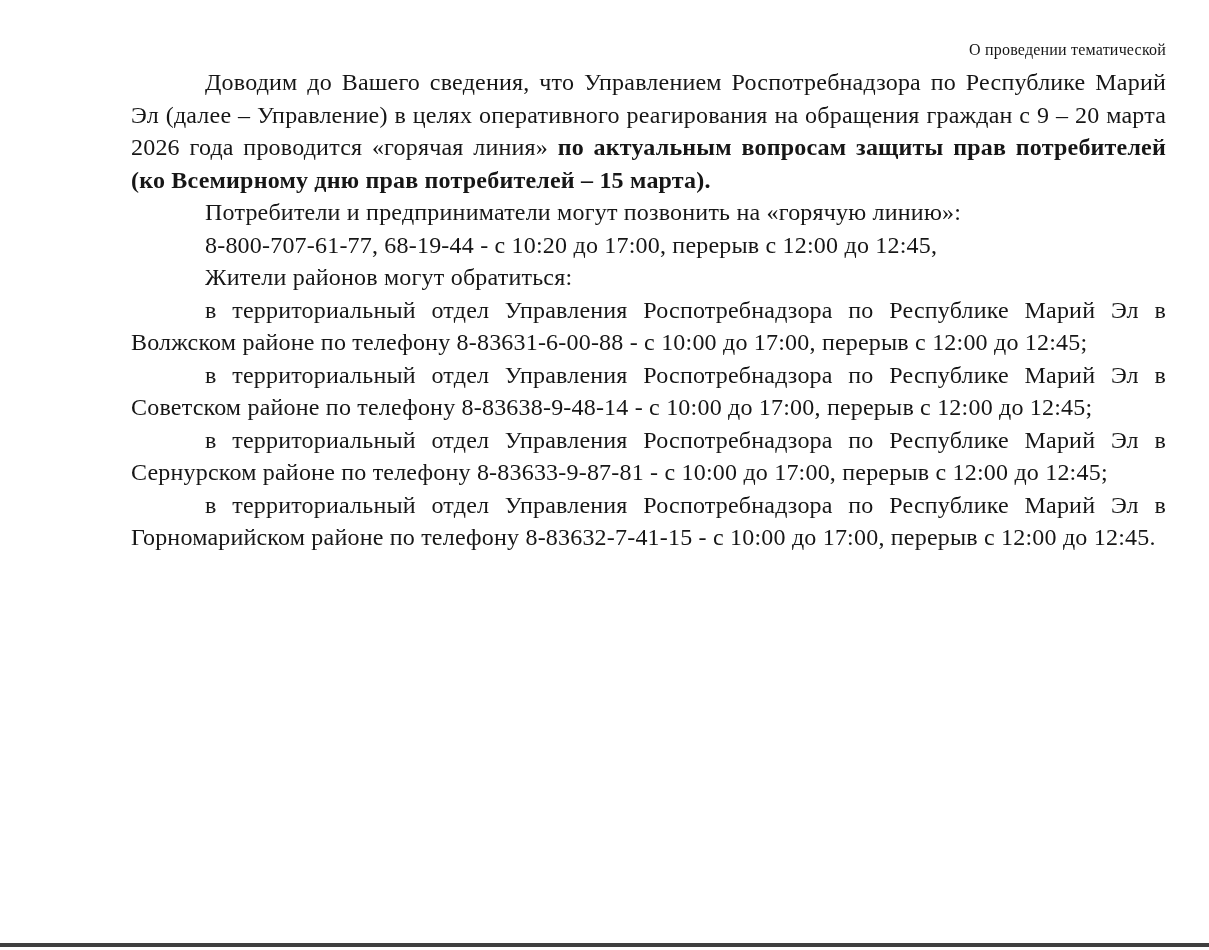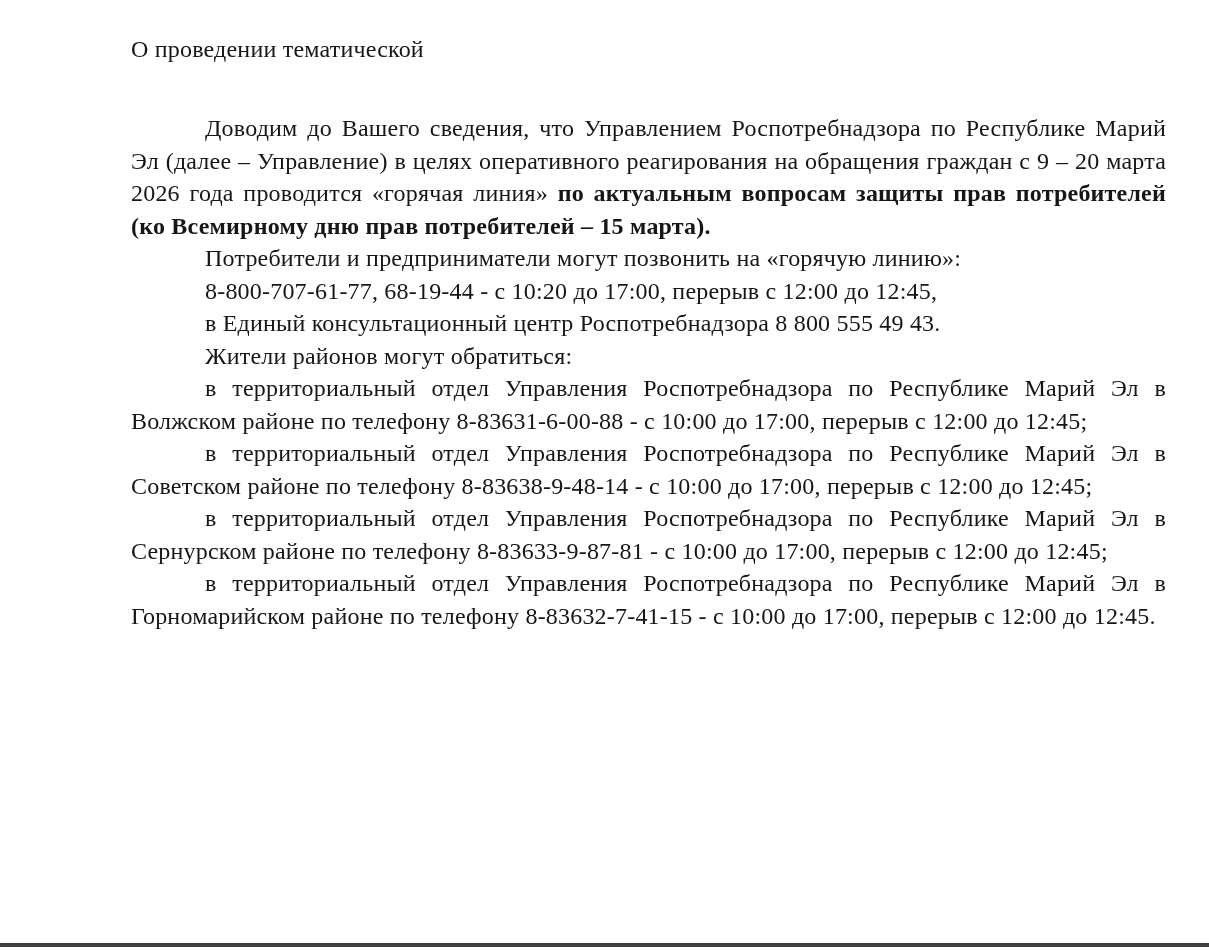--- a/index.html
+++ b/index.html
@@ -16,27 +16,26 @@
     font-family: "Liberation Serif", "DejaVu Serif", serif;
     color: #161616;
   }
   .content {
     position: absolute;
     left: 131px;
     top: 33px;
     width: 1035px;
   }
   .doc-title {
-    font-size: 24px;
+    font-size: 16px;
     line-height: 33px;
-    text-align: left;
+    text-align: right;
     letter-spacing: 0.2px;
   }
   .doc-body {
-    margin-top: 46px;
   }
   .para {
     margin: 0;
     font-size: 24px;
     line-height: 32.5px;
     text-align: justify;
     text-indent: 74px;
     letter-spacing: 0.2px;
   }
   .para .bold {
@@ -56,21 +55,20 @@
 
 <div class="page">
   <div class="content">
     <div class="doc-title">
       <div>О проведении тематической</div>
     </div>
     <div class="doc-body">
         <p class="para"><span>Доводим до Вашего сведения, что Управлением Роспотребнадзора по Республике Марий Эл (далее – Управление) в целях оперативного реагирования на обращения граждан с 9 – 20 марта 2026 года проводится «горячая линия» </span><span class="bold">по актуальным вопросам защиты прав потребителей (ко Всемирному дню прав потребителей – 15 марта).</span></p>
         <p class="para"><span>Потребители и предприниматели могут позвонить на «горячую линию»:</span></p>
         <p class="para"><span>8-800-707-61-77, 68-19-44 - с 10:20 до 17:00, перерыв с 12:00 до 12:45,</span></p>
-        <p class="para"><span>в Единый консультационный центр Роспотребнадзора 8 800 555 49 43.</span></p>
         <p class="para"><span>Жители районов могут обратиться:</span></p>
         <p class="para"><span>в территориальный отдел Управления Роспотребнадзора по Республике Марий Эл в Волжском районе по телефону 8-83631-6-00-88 - с 10:00 до 17:00, перерыв с 12:00 до 12:45;</span></p>
         <p class="para"><span>в территориальный отдел Управления Роспотребнадзора по Республике Марий Эл в Советском районе по телефону 8-83638-9-48-14 - с 10:00 до 17:00, перерыв с 12:00 до 12:45;</span></p>
         <p class="para"><span>в территориальный отдел Управления Роспотребнадзора по Республике Марий Эл в Сернурском районе по телефону 8-83633-9-87-81 - с 10:00 до 17:00, перерыв с 12:00 до 12:45;</span></p>
         <p class="para"><span>в территориальный отдел Управления Роспотребнадзора по Республике Марий Эл в Горномарийском районе по телефону 8-83632-7-41-15 - с 10:00 до 17:00, перерыв с 12:00 до 12:45.</span></p>
       </div>
   </div>
   <div class="bottom-rule"></div>
 </div>
 

